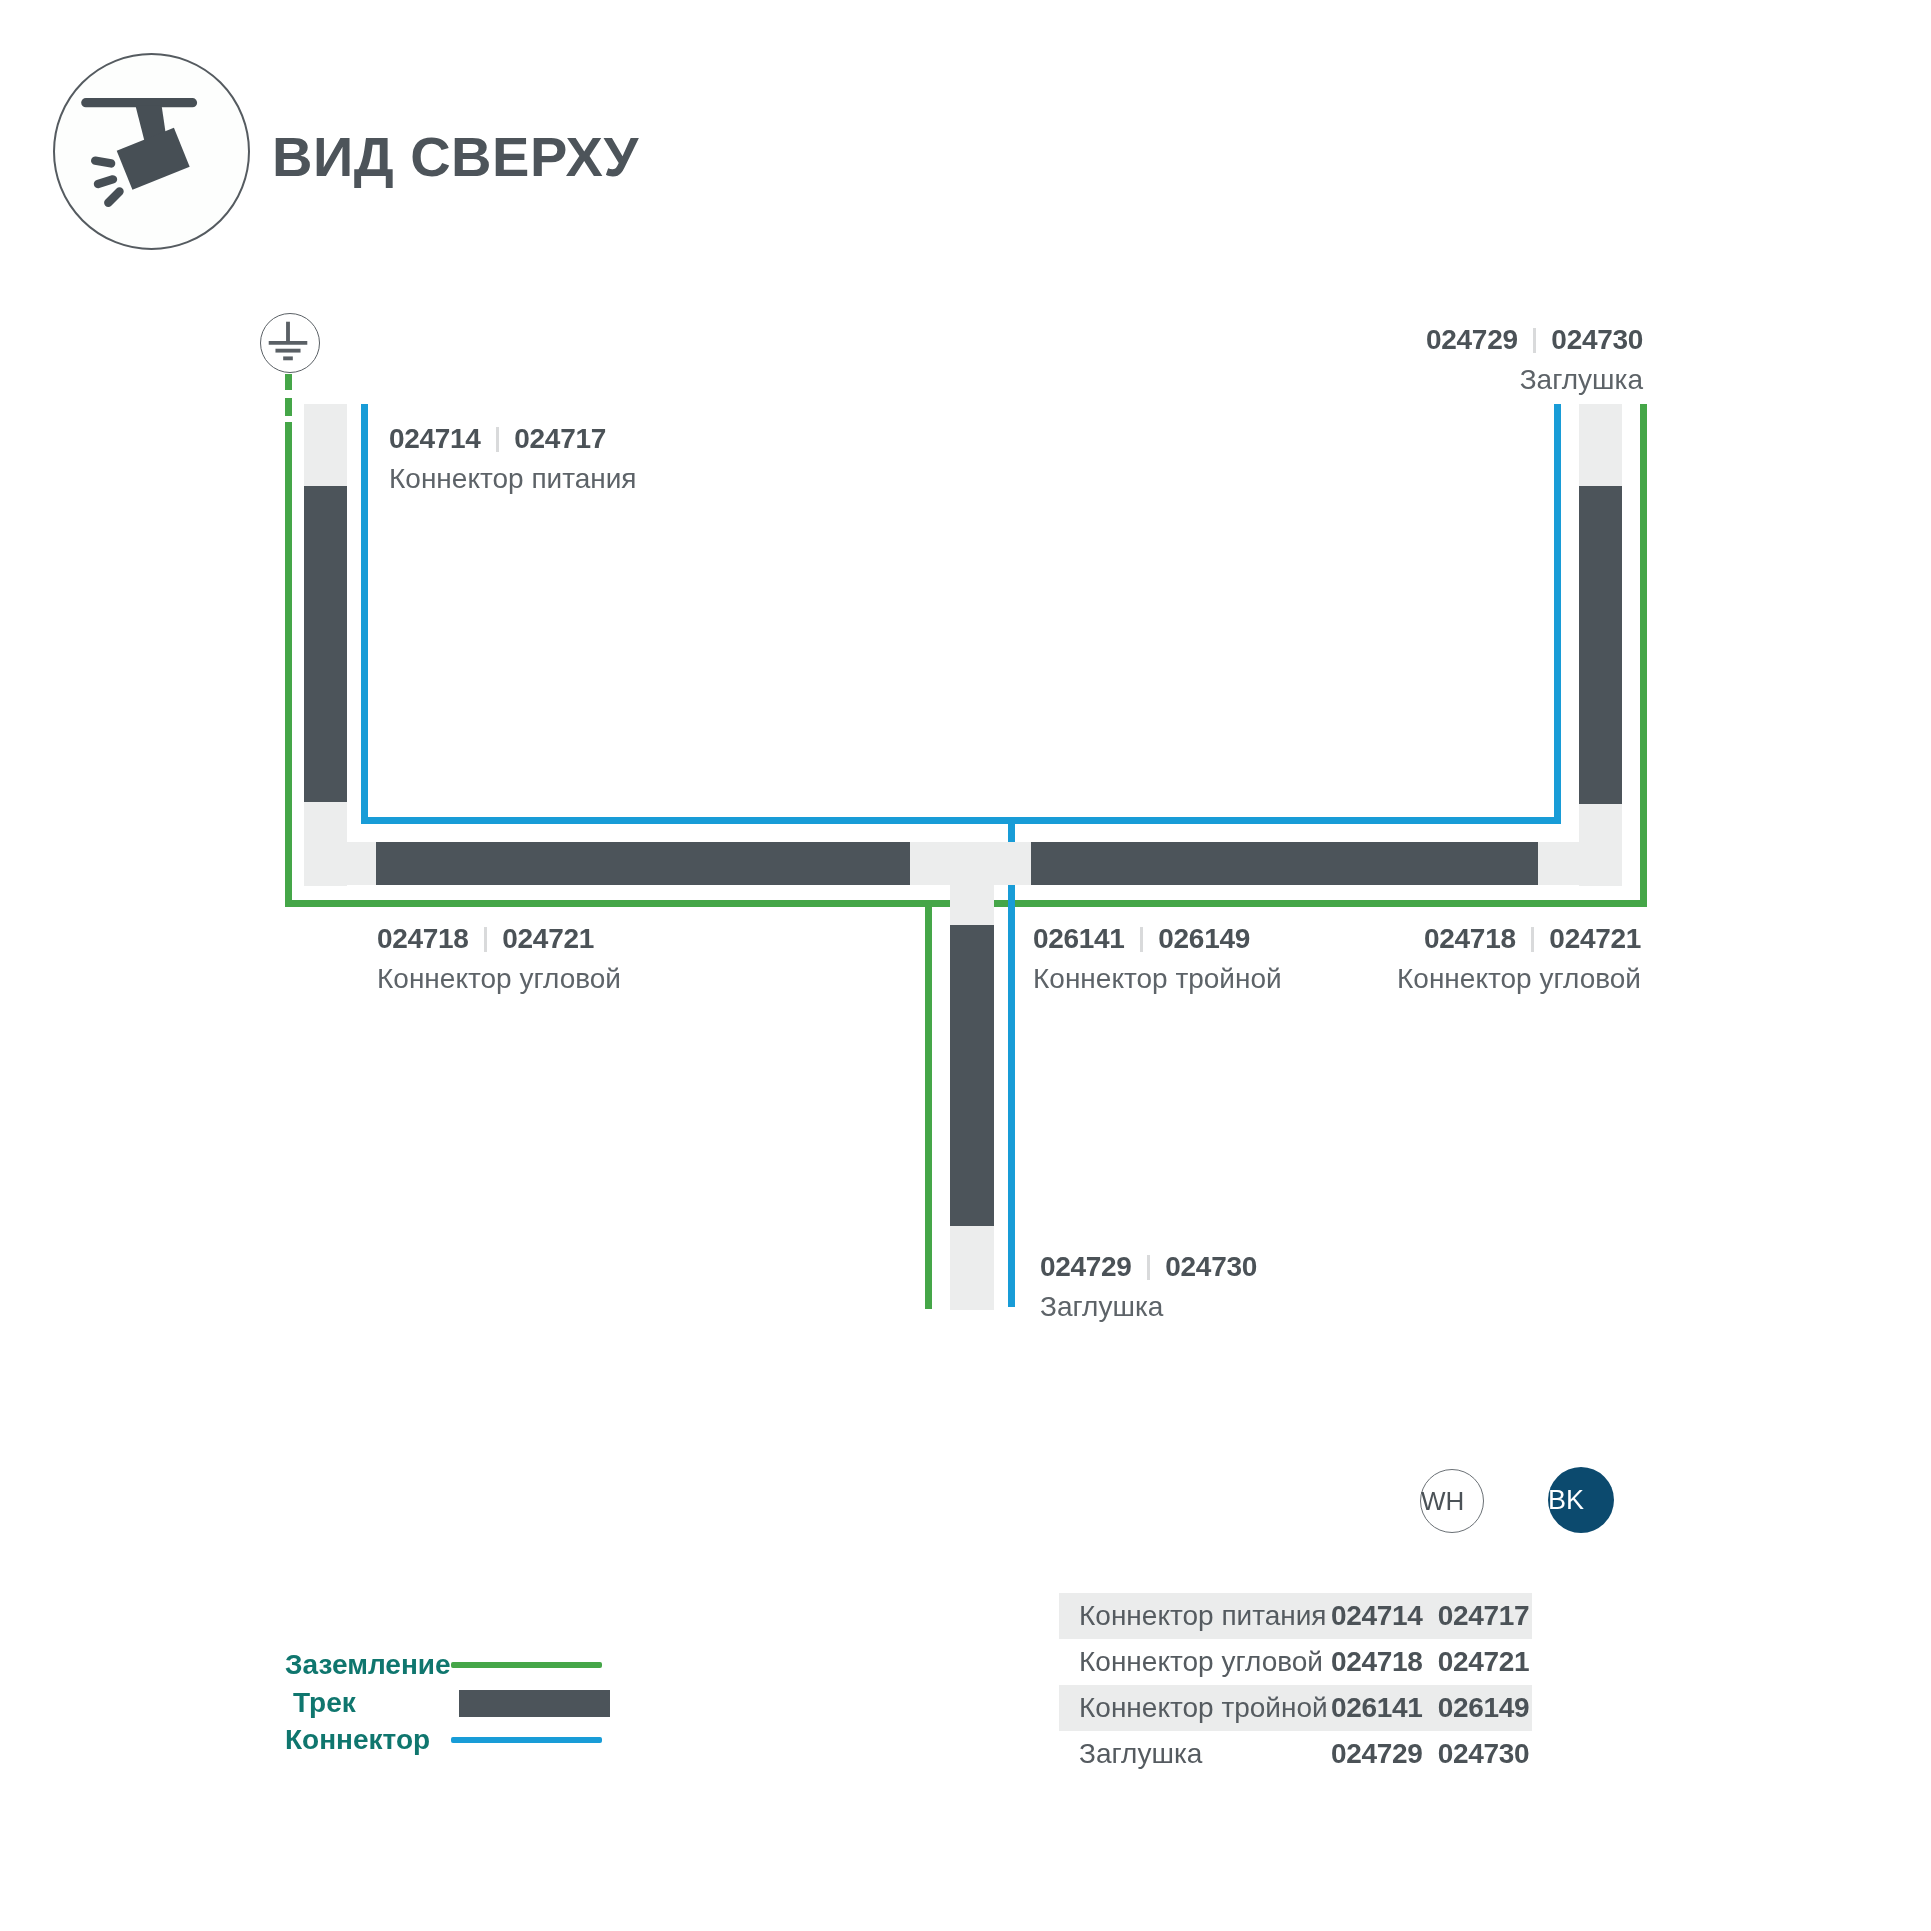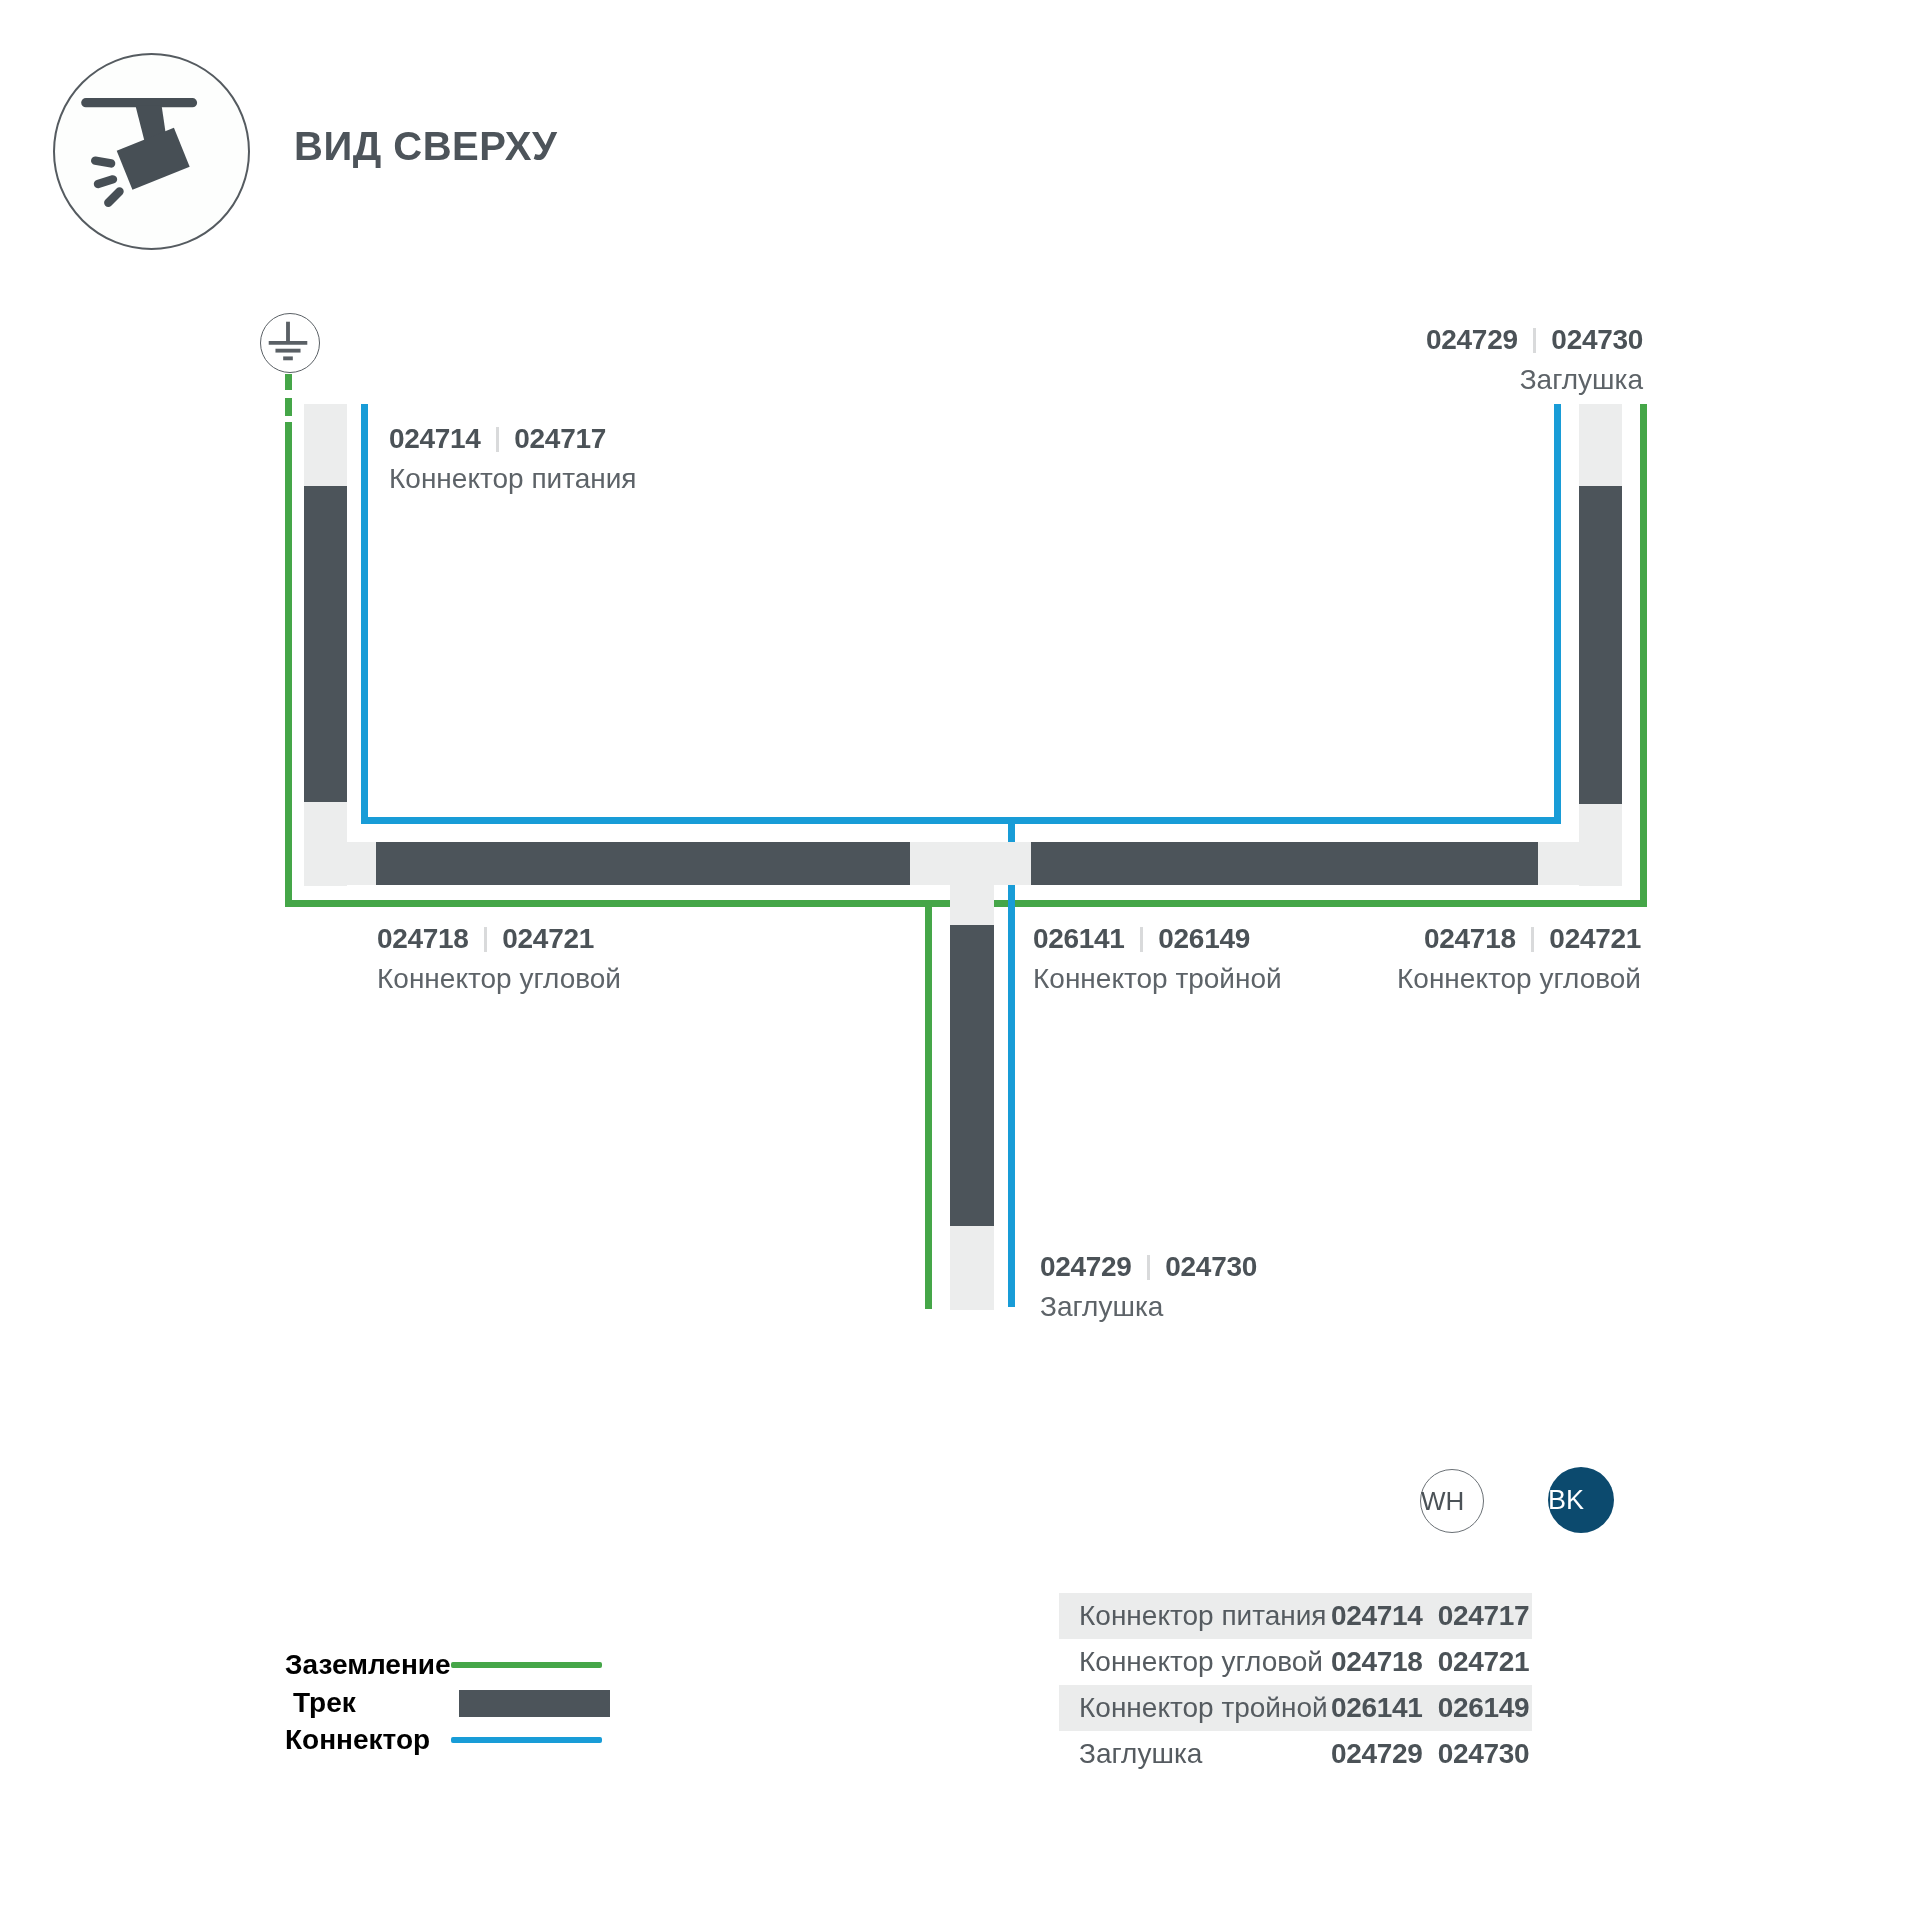--- a/index.html
+++ b/index.html
@@ -3,21 +3,21 @@
 <meta charset="utf-8">
 <style>
   html,body { margin:0; padding:0; background:#ffffff; }
   body { font-family:"Liberation Sans", sans-serif; }
   .canvas { position:relative; width:1931px; height:1931px; background:#ffffff; overflow:hidden; }
   .abs { position:absolute; }
 
   
   .view-badge { left:53px; top:53px; width:193px; height:193px; border:2.9px solid #555b60;
                 border-radius:50%; background:#fdfefd; }
-  .page-title { left:294px; top:124px; font-size:40px; font-weight:bold; color:#4d545a;
+  .page-title { left:272px; top:124px; font-size:56px; font-weight:bold; color:#4d545a;
                 letter-spacing:0.5px; }
 
   
   .gline { background:#45a648; }
   .bline { background:#189cd7; }
   .line-v { width:6.8px; }
   .line-h { height:6.8px; }
 
   
   .housing { background:#eceded; }
@@ -32,21 +32,21 @@
   .code-label .codes { display:flex; align-items:center; font-size:28px; font-weight:bold;
                        color:#4b5257; letter-spacing:-0.3px; }
   .code-label .vsep { display:inline-block; width:2.9px; height:25px; background:#d9dadb;
                       margin:0 15.4px; }
   .code-label .lname { margin-top:11.6px; font-size:28px; color:#5d6368; }
   .code-label.right { text-align:right; }
   .code-label.right .codes { justify-content:flex-end; }
 
   
   .legend-row { display:flex; align-items:center; height:38px; left:285px; width:319px; }
-  .legend-row .ltext { width:166px; font-size:28px; font-weight:bold; color:#000000; }
+  .legend-row .ltext { width:166px; font-size:28px; font-weight:bold; color:#0f766e; }
   .legend-row .swatch { width:151px; }
   .sw-line { height:6.8px; border-radius:1.9px; }
   .sw-bar  { height:27px; background:#4c545a; }
 
   
   .variant { border-radius:50%; display:flex; align-items:center; }
   .variant.wh { left:1420px; top:1469px; width:62px; height:62px; background:#ffffff;
                 border:1.9px solid #6a7075; color:#4b5257; font-size:26px; }
   .variant.bk { left:1548px; top:1467px; width:66px; height:66px; background:#0c4a6e;
                 color:#ffffff; font-size:27px; }

